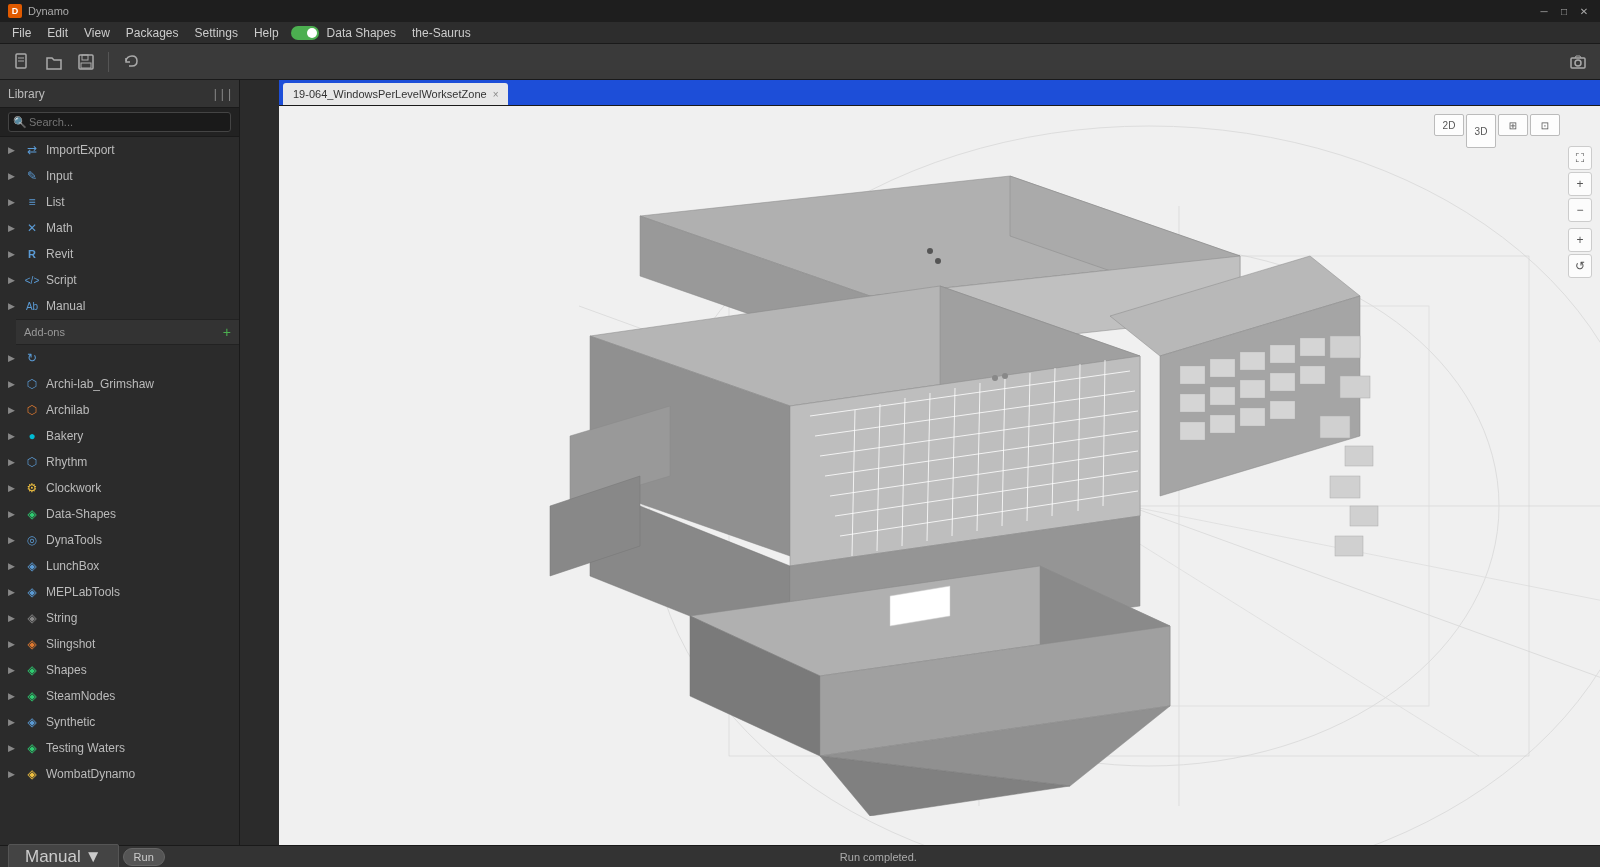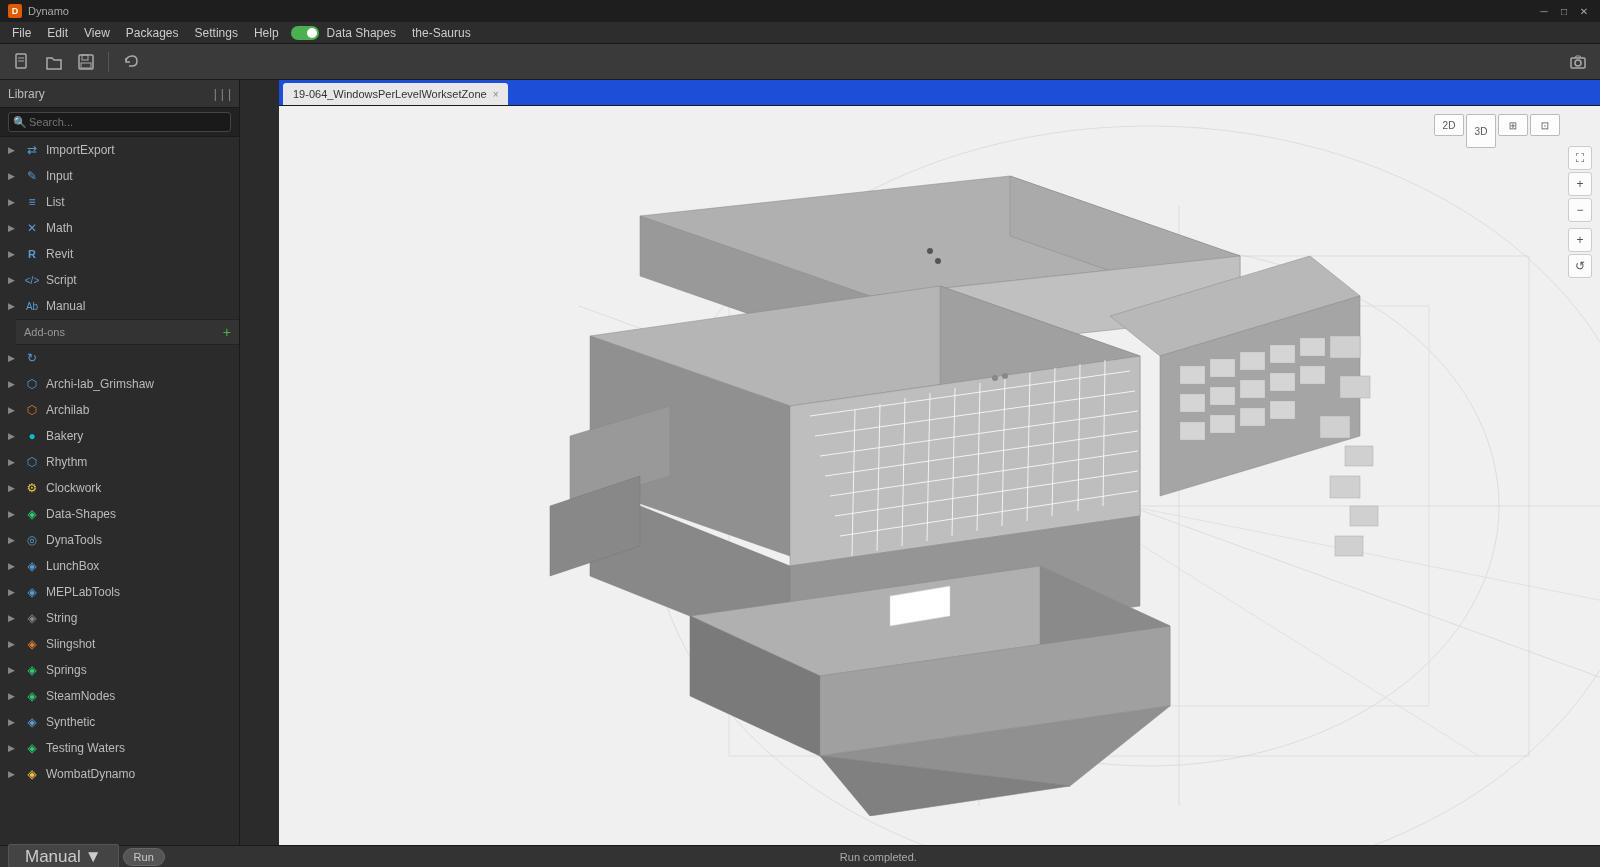--- a/index.html
+++ b/index.html
@@ -451,21 +451,21 @@
         <span>String</span>
       </div>
       <div class="lib-item">
         <span class="chevron">▶</span>
         <span class="item-icon icon-orange">◈</span>
         <span>Slingshot</span>
       </div>
       <div class="lib-item">
         <span class="chevron">▶</span>
         <span class="item-icon icon-teal">◈</span>
-        <span>Springs</span>
+        <span>Shapes</span>
       </div>
       <div class="lib-item">
         <span class="chevron">▶</span>
         <span class="item-icon icon-teal">◈</span>
         <span>SteamNodes</span>
       </div>
       <div class="lib-item">
         <span class="chevron">▶</span>
         <span class="item-icon icon-blue">◈</span>
         <span>Synthetic</span>

